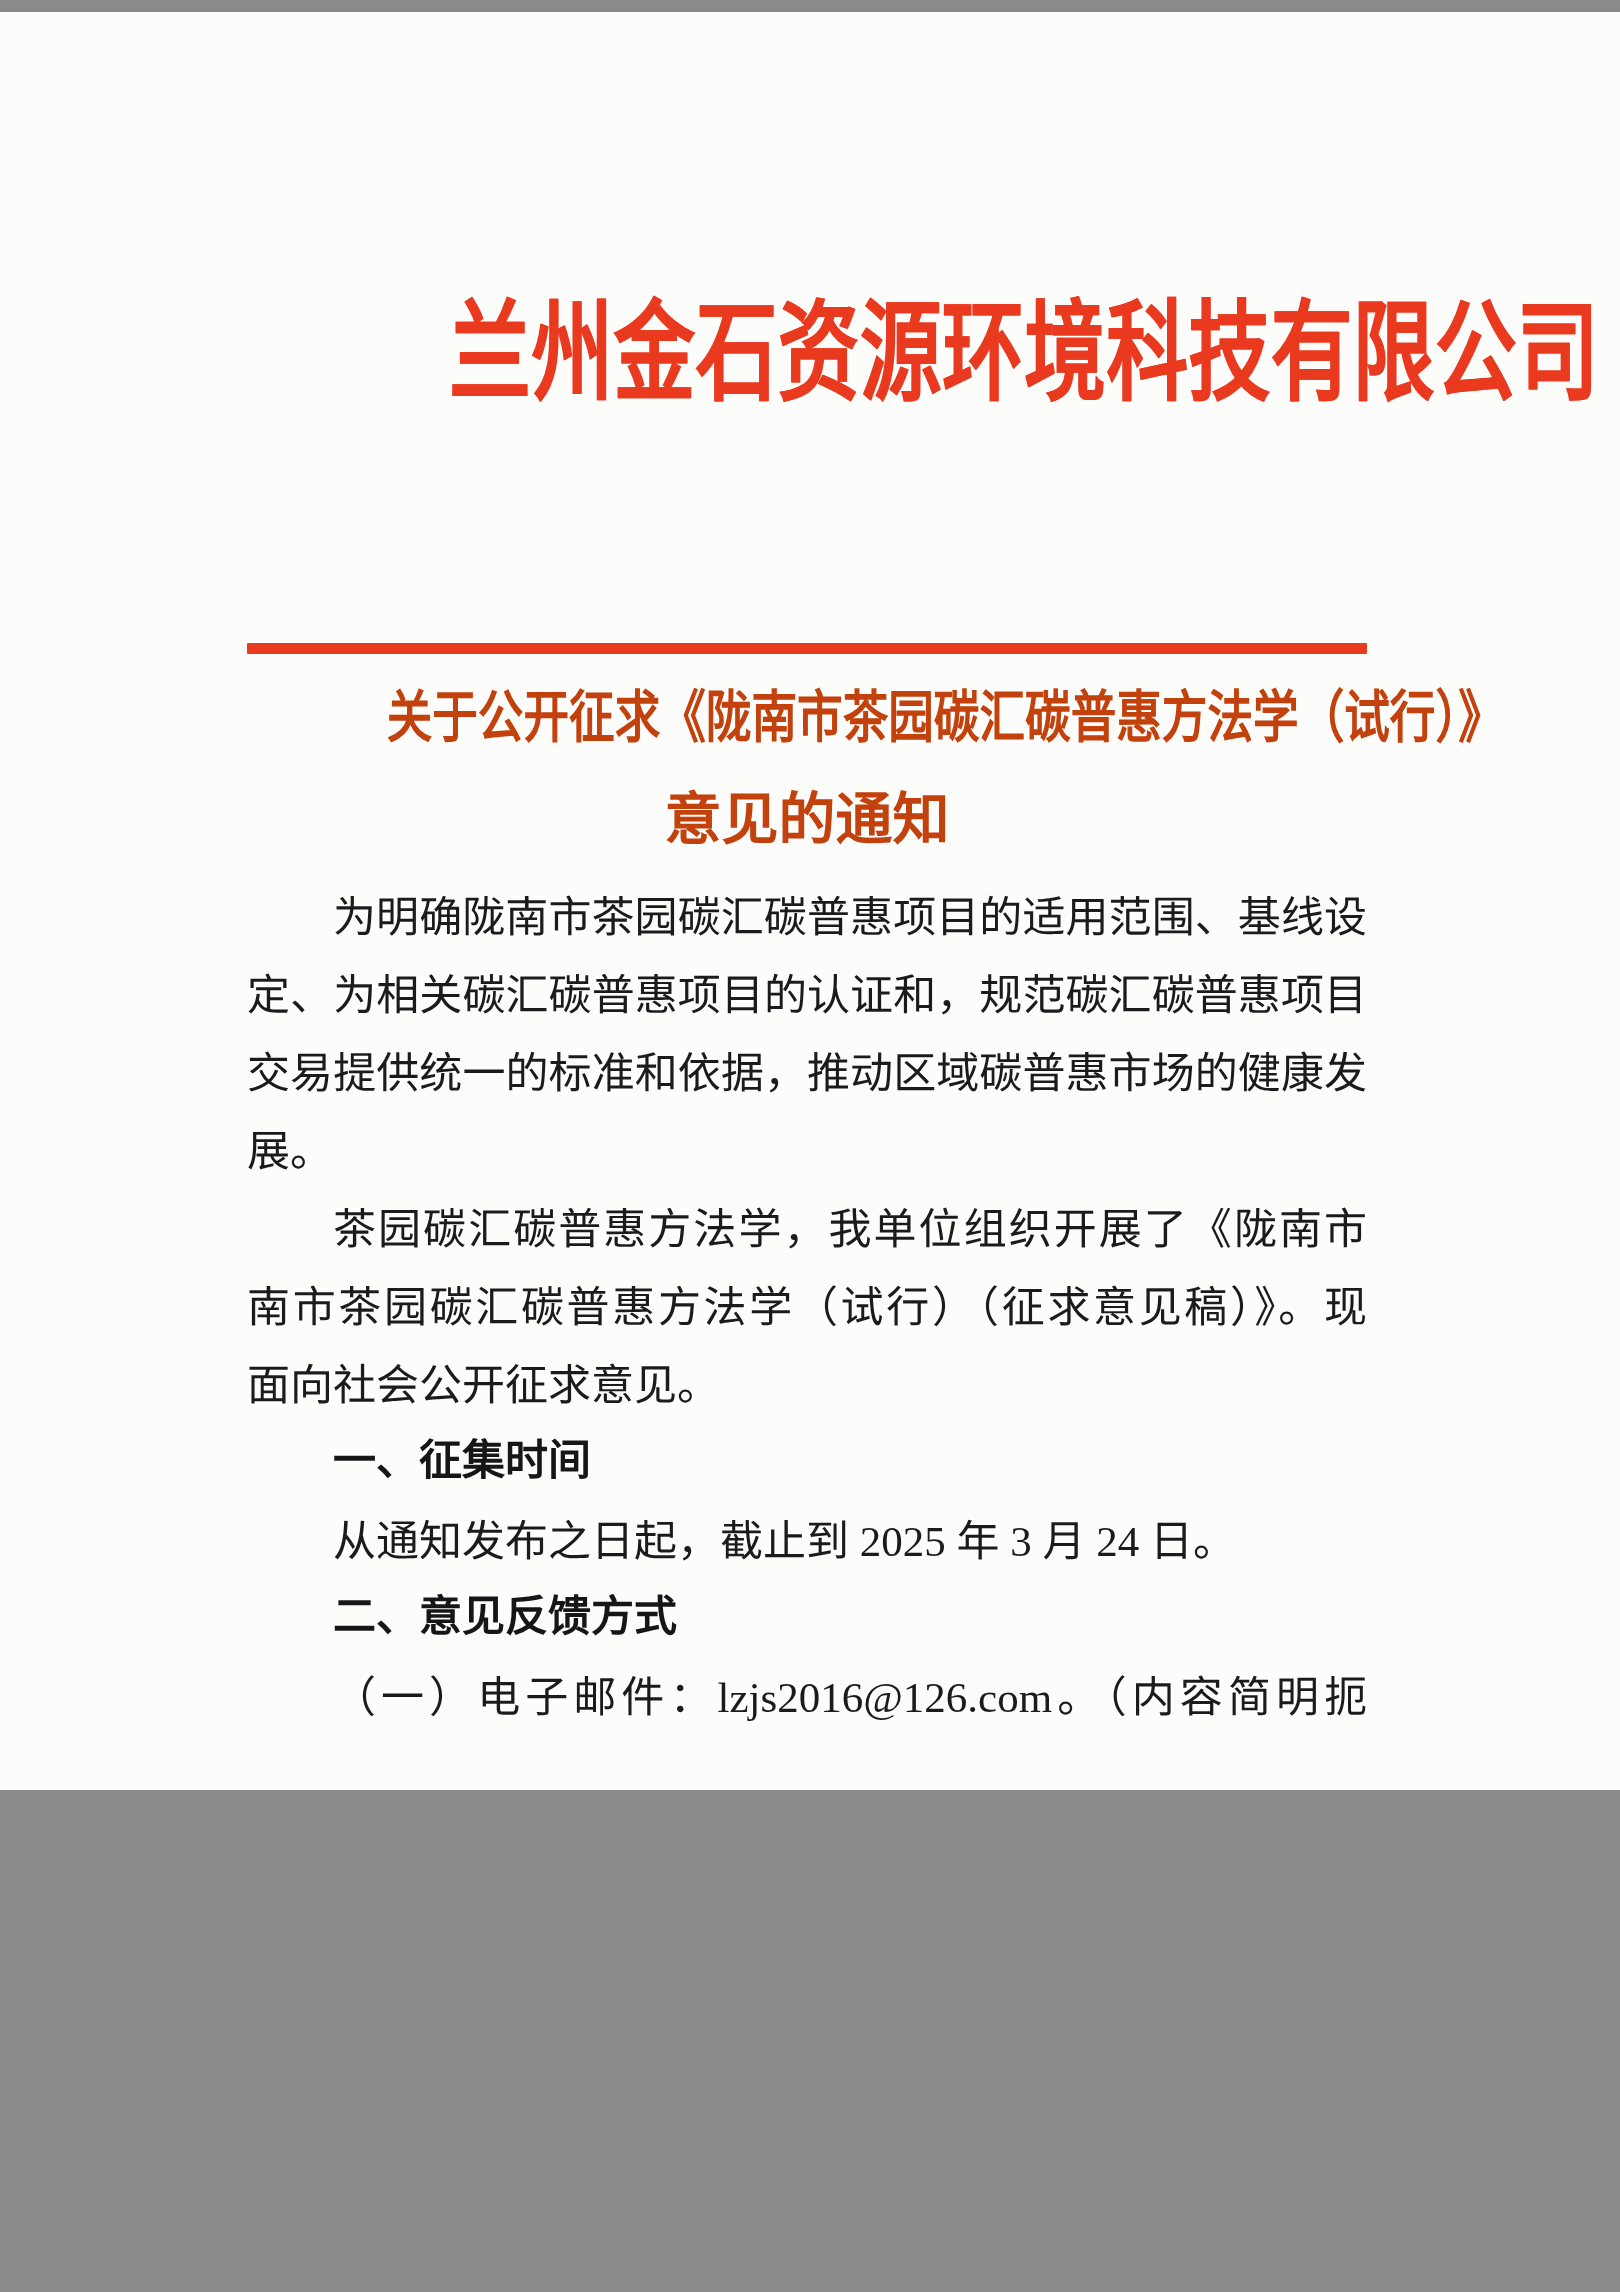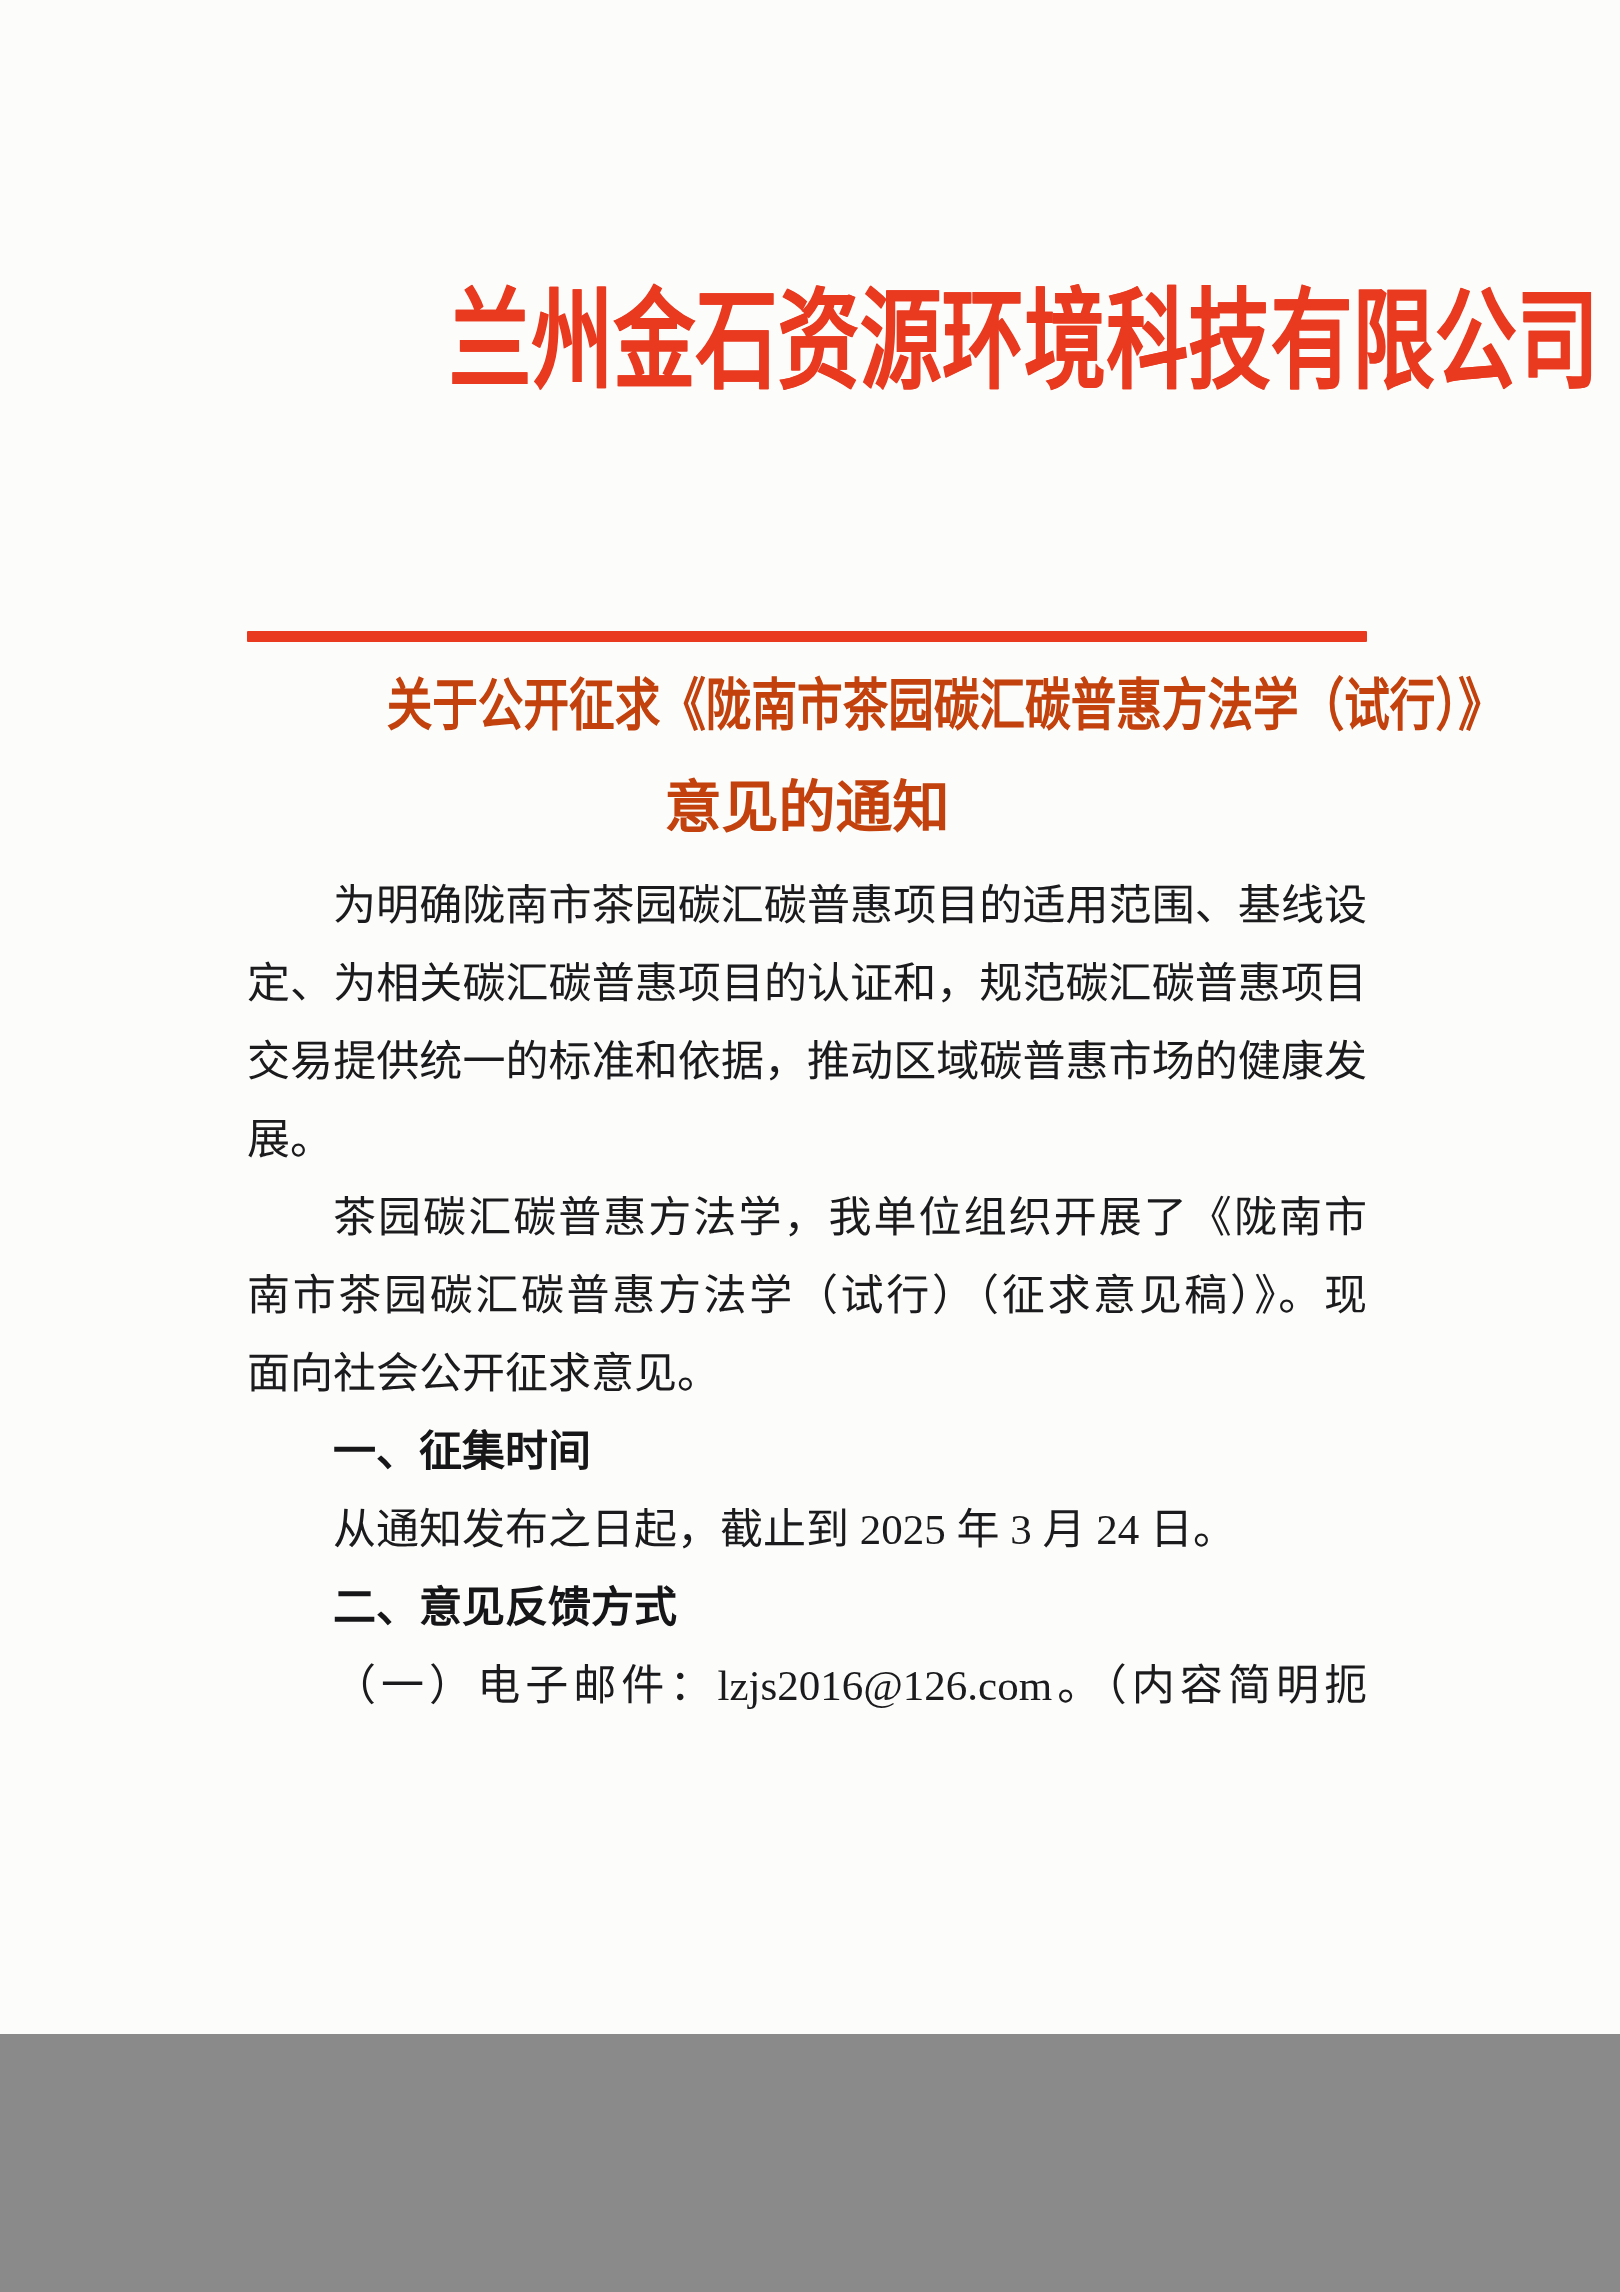--- a/index.html
+++ b/index.html
@@ -1,19 +1,19 @@
 <!DOCTYPE html>
 <html lang="zh-CN" style="--red: #e93a20; --ink: #1d1d1f;"><head>
 <meta charset="utf-8">
 <style>
   html,body{margin:0;padding:0;background:#8a8a8a;}
   .page{
     position:relative;
-    width:1620px;height:2034px;
-    margin:0 auto;
+    width:1620px;height:1778px;
+    margin:12px auto;
     background:#fcfcfa;
     overflow:hidden;
     font-family:"Liberation Serif","DejaVu Serif",serif;
     color:var(--ink,#1d1d1f);
   }
   .content{
     padding:0 253px 0 247px;
   }
   
   .letterhead{
@@ -70,21 +70,21 @@
   }
   .bline.indent{ text-indent:86px; }
   .bline.lastline{
     text-align:left;
     text-align-last:left;
   }
   .sec-heading{
     height:78px;
     line-height:78px;
     padding-left:86px;
-    font-family:Liberation Serif, serif;
+    font-family:Liberation Mono, monospace;
     font-weight:bold;
     font-size:43px;
     color:#161618;
   }
   .plainline{
     height:78px;
     line-height:78px;
     padding-left:86px;
     text-align:left;
   }

